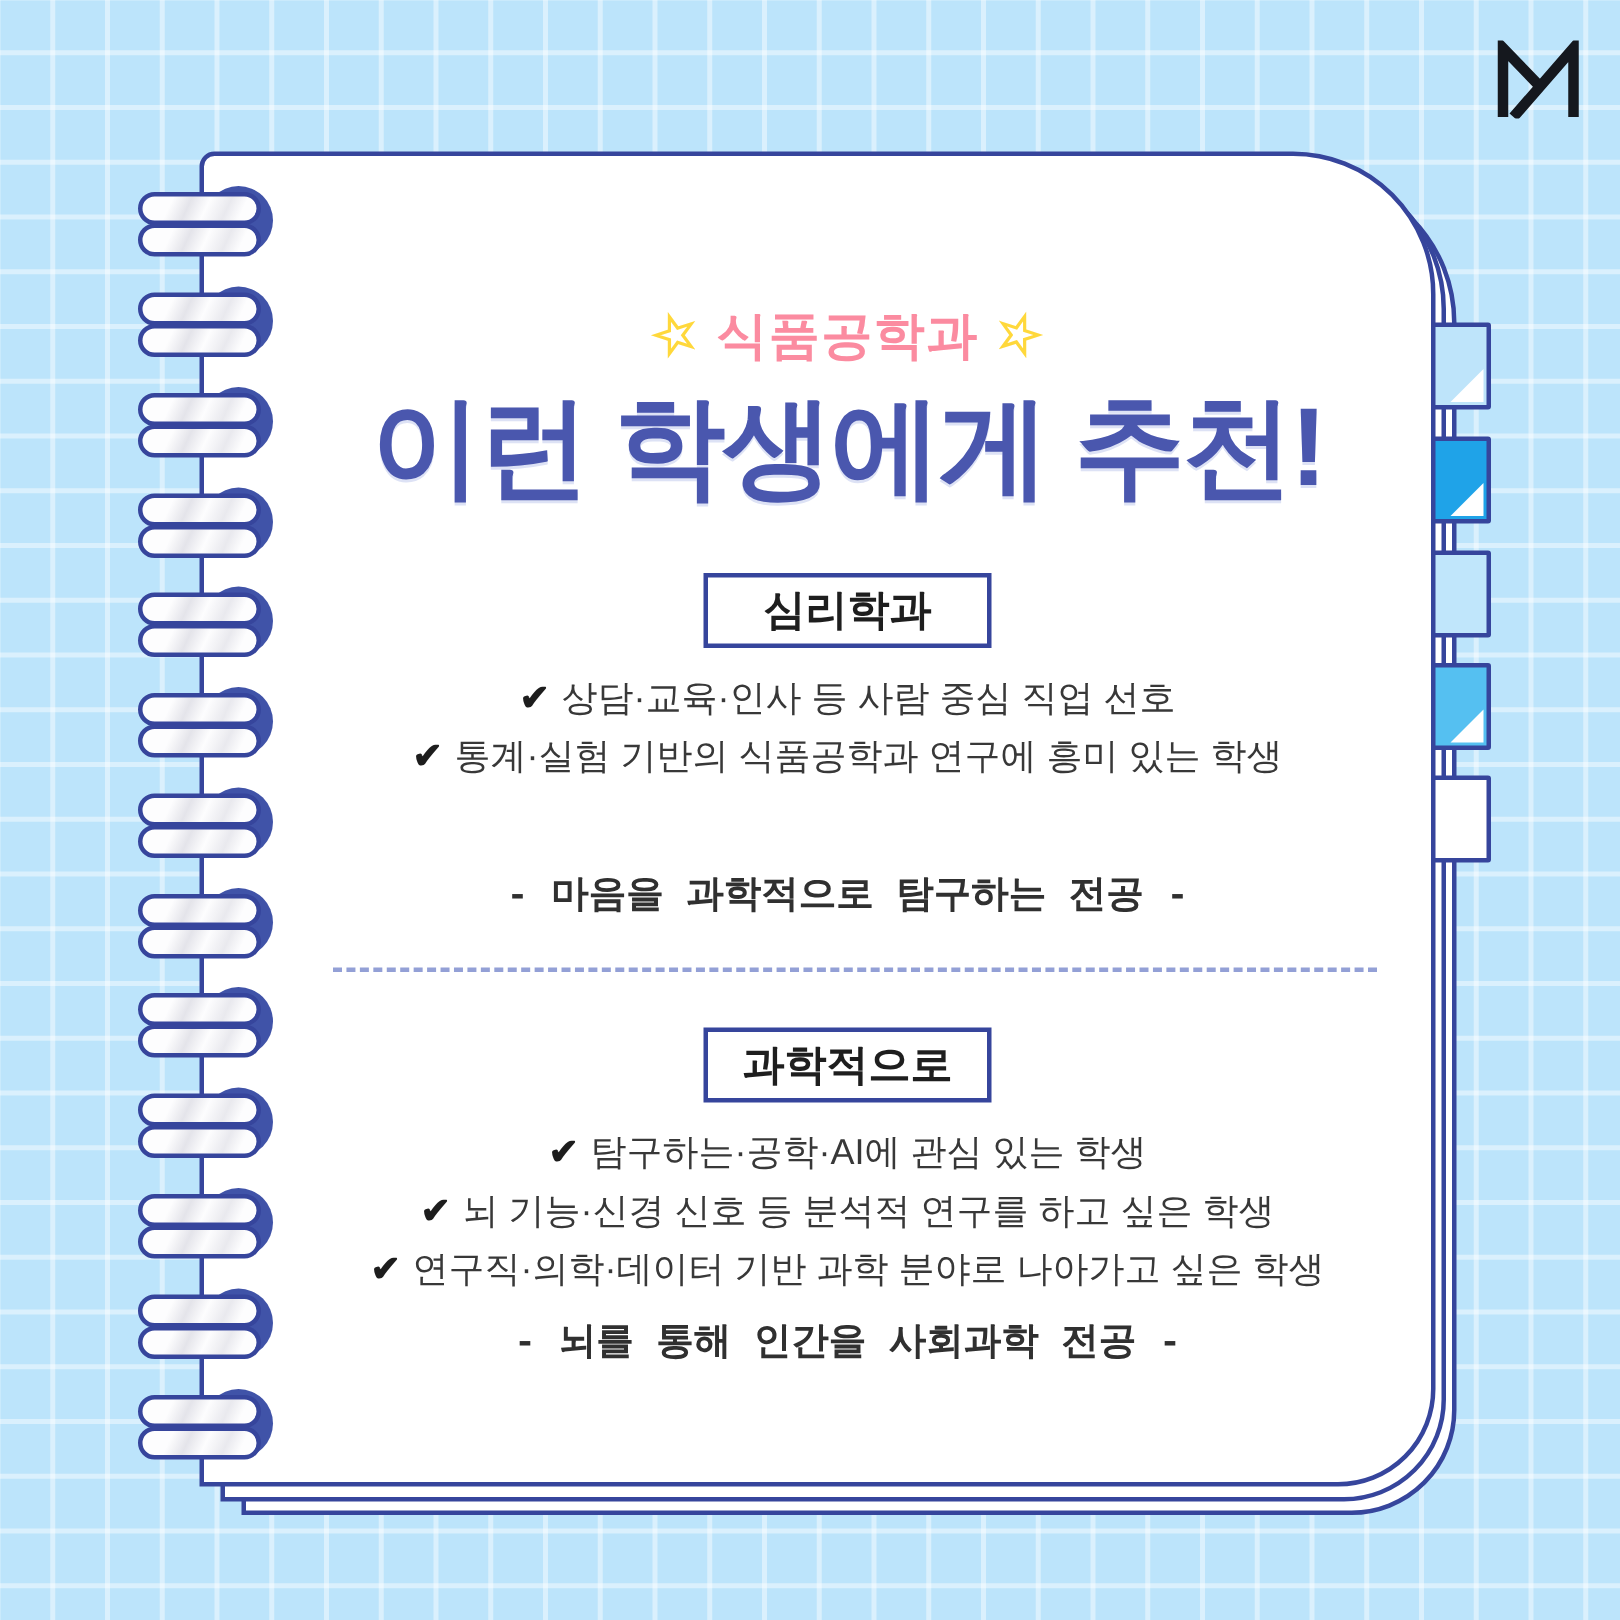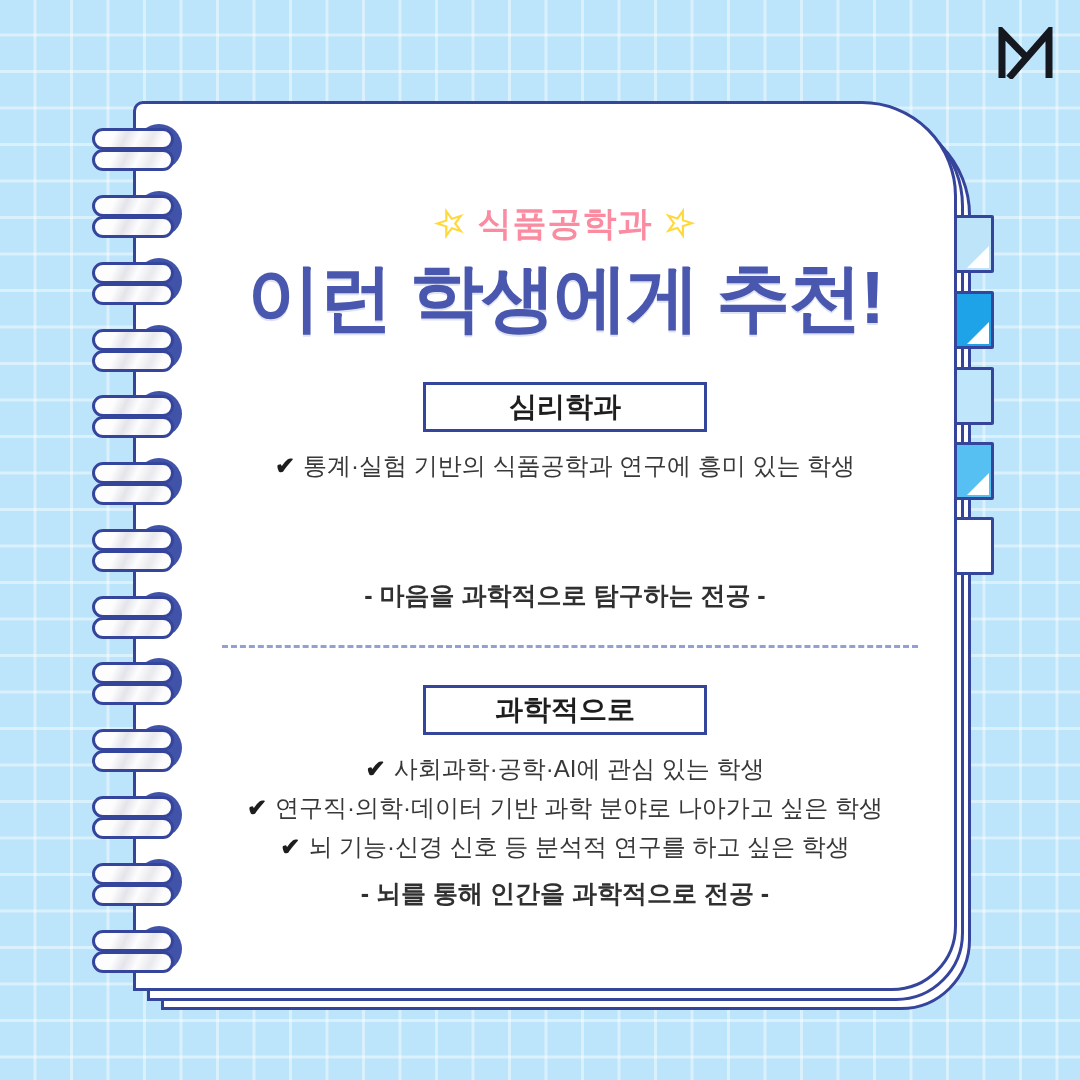--- a/index.html
+++ b/index.html
@@ -47,29 +47,29 @@
   
   .content{position:absolute; left:170px; top:101px; width:790px; z-index:6; text-align:center;}
   .badge-row{position:absolute; top:100px; left:0; width:100%; color:var(--badge-pink);
        font-size:34px; font-weight:bold; letter-spacing:1px;}
   .badge-row .star{color:var(--star-yellow); font-size:36px; display:inline-block; font-weight:bold;}
   .star-left{transform:rotate(-18deg); margin-right:10px;}
   .star-right{transform:rotate(18deg); margin-left:10px;}
   .main-title{position:absolute; top:148px; left:0; width:100%; color:var(--title-color);
        font-size:74px; font-weight:900; letter-spacing:-2px; white-space:nowrap;
        text-shadow:0 2px 0 rgba(120,140,215,.25);}
-  .dept-box{position:absolute; left:50%; transform:translateX(-50%); width:284px; height:50px;
+  .dept-box{position:absolute; left:50%; transform:translateX(-50%); width:192px; height:50px;
        border:3px solid var(--accent); box-sizing:border-box; background:#fff;
        display:flex; align-items:center; justify-content:center;
        font-size:28px; font-weight:bold; color:#1e1e1e;}
   .box-1{top:281px;} .box-2{top:584px;}
   .bullets{position:absolute; left:0; width:100%; font-size:24px; color:var(--body-text); line-height:39px;}
   .bullets-1{top:345px;} .bullets-2{top:648px;}
   .bullet .check{color:var(--check-color); font-weight:bold; margin-right:8px;}
-  .tagline{position:absolute; left:0; width:100%; font-size:25px; font-weight:bold; color:var(--tagline-text);}
+  .tagline{position:absolute; left:0; width:100%; font-size:25px; font-weight:bold; color:var(--tagline-text);font-family:Liberation Mono, monospace;}
   .tagline-1{top:478px;} .tagline-2{top:776px;}
   .divider{position:absolute; top:544px; left:52px; right:42px; border-top:3px dashed var(--divider);}
   
   .logo{position:absolute; left:997px; top:27px; width:58px; height:52px; z-index:7;}
 </style>
 </head>
 <body>
 
 <div class="canvas">
 
@@ -156,38 +156,39 @@
       <span class="star star-left">☆</span><span>식품공학과</span><span class="star star-right">☆</span>
     </div>
 
     <div class="main-title">이런 학생에게 추천!</div>
 
     <div class="dept-box box-1">
       <span>심리학과</span>
     </div>
 
     <div class="bullets bullets-1">
+      <div class="bullet"><span class="check">✔</span><span>상담·교육·인사 등 사람 중심 직업 선호</span></div>
       <div class="bullet"><span class="check">✔</span><span>통계·실험 기반의 식품공학과 연구에 흥미 있는 학생</span></div>
     </div>
 
     <div class="tagline tagline-1">- 마음을 과학적으로 탐구하는 전공 -</div>
 
     <div class="divider"></div>
 
     <div class="dept-box box-2">
       <span>과학적으로</span>
     </div>
 
     <div class="bullets bullets-2">
-      <div class="bullet"><span class="check">✔</span><span>사회과학·공학·AI에 관심 있는 학생</span></div>
+      <div class="bullet"><span class="check">✔</span><span>탐구하는·공학·AI에 관심 있는 학생</span></div>
+      <div class="bullet"><span class="check">✔</span><span>뇌 기능·신경 신호 등 분석적 연구를 하고 싶은 학생</span></div>
       <div class="bullet"><span class="check">✔</span><span>연구직·의학·데이터 기반 과학 분야로 나아가고 싶은 학생</span></div>
-      <div class="bullet"><span class="check">✔</span><span>뇌 기능·신경 신호 등 분석적 연구를 하고 싶은 학생</span></div>
     </div>
 
-    <div class="tagline tagline-2">- 뇌를 통해 인간을 과학적으로 전공 -</div>
+    <div class="tagline tagline-2">- 뇌를 통해 인간을 사회과학 전공 -</div>
 
   </div>
 
   <div class="logo">
     <svg width="58" height="52" viewBox="0 0 58 52">
       <path d="M5 51 L5 5 L31 32" fill="none" stroke="var(--logo-color)" stroke-width="7"></path>
       <path d="M12 51 L52 5 L52 51" fill="none" stroke="var(--logo-color)" stroke-width="7"></path>
     </svg>
   </div>
 

